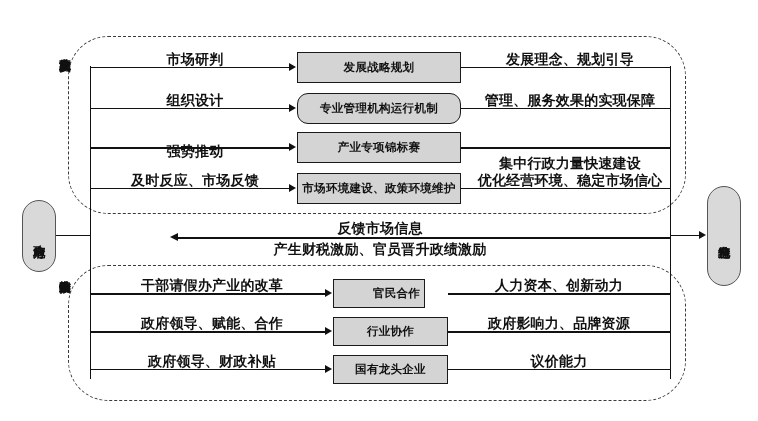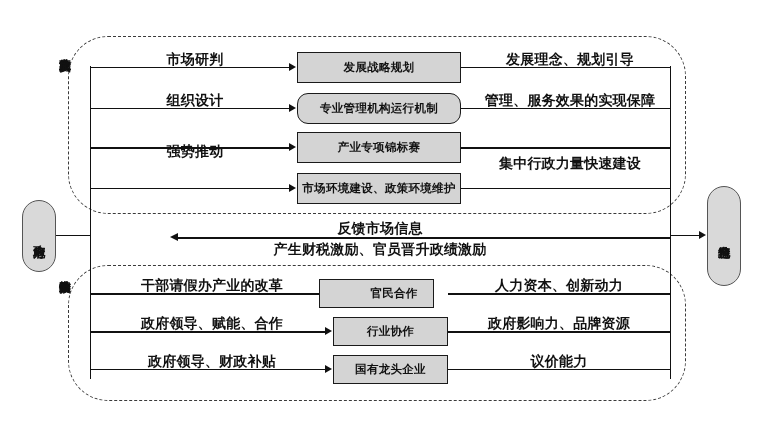--- a/index.html
+++ b/index.html
@@ -138,34 +138,36 @@
   <div class="elabel" style="left:570px;top:92px;">管理、服务效果的实现保障</div>
   <div class="hline" style="left:461px;top:108px;width:210px;"></div>
 
   <div class="elabel" style="left:195px;top:131px;margin-top:12px;">强势推动</div>
   <div class="hline bold" style="left:90px;top:147px;width:200px;"></div>
   <div class="arrowR" style="left:289px;top:143px;"></div>
   <div class="pbox" style="left:297px;top:132px;width:164px;height:31px;">产业专项锦标赛</div>
   <div class="elabel" style="left:570px;top:131px;margin-top:24px;">集中行政力量快速建设</div>
   <div class="hline bold" style="left:461px;top:147px;width:210px;"></div>
 
+  <div class="elabel" style="left:195px;top:172px;">及时反应、市场反馈</div>
   <div class="hline" style="left:90px;top:188px;width:200px;"></div>
   <div class="arrowR" style="left:289px;top:184px;"></div>
   <div class="pbox" style="left:297px;top:173px;width:164px;height:31px;">市场环境建设、政策环境维护</div>
+  <div class="elabel" style="left:570px;top:172px;">优化经营环境、稳定市场信心</div>
   <div class="hline" style="left:461px;top:188px;width:210px;"></div>
 
   <div class="elabel" style="left:380px;top:220px;">反馈市场信息</div>
   <div class="hline bold" style="left:178px;top:237px;width:492px;"></div>
   <div class="arrowL" style="left:170px;top:233px;"></div>
   <div class="elabel" style="left:212px;top:277px;">干部请假办产业的改革</div>
 
   <div class="elabel" style="left:380px;top:241px;">产生财税激励、官员晋升政绩激励</div>
   <div class="hline bold" style="left:90px;top:293px;width:236px;"></div>
   <div class="arrowR" style="left:325px;top:289px;"></div>
-  <div class="pbox" style="left:319px;top:279px;width:115px;height:29px;padding-left:35px;">官民合作</div>
+  <div class="pbox" style="left:333px;top:279px;width:92px;height:29px;padding-left:35px;">官民合作</div>
   <div class="elabel" style="left:559px;top:277px;">人力资本、创新动力</div>
   <div class="hline bold" style="left:448px;top:293px;width:223px;"></div>
 
   <div class="elabel" style="left:212px;top:315px;text-align:right;">政府领导、赋能、合作</div>
   <div class="hline bold" style="left:90px;top:331px;width:236px;"></div>
   <div class="arrowR" style="left:325px;top:327px;"></div>
   <div class="pbox" style="left:333px;top:317px;width:115px;height:29px;">行业协作</div>
   <div class="elabel" style="left:559px;top:315px;">政府影响力、品牌资源</div>
   <div class="hline bold" style="left:448px;top:331px;width:223px;"></div>
 

